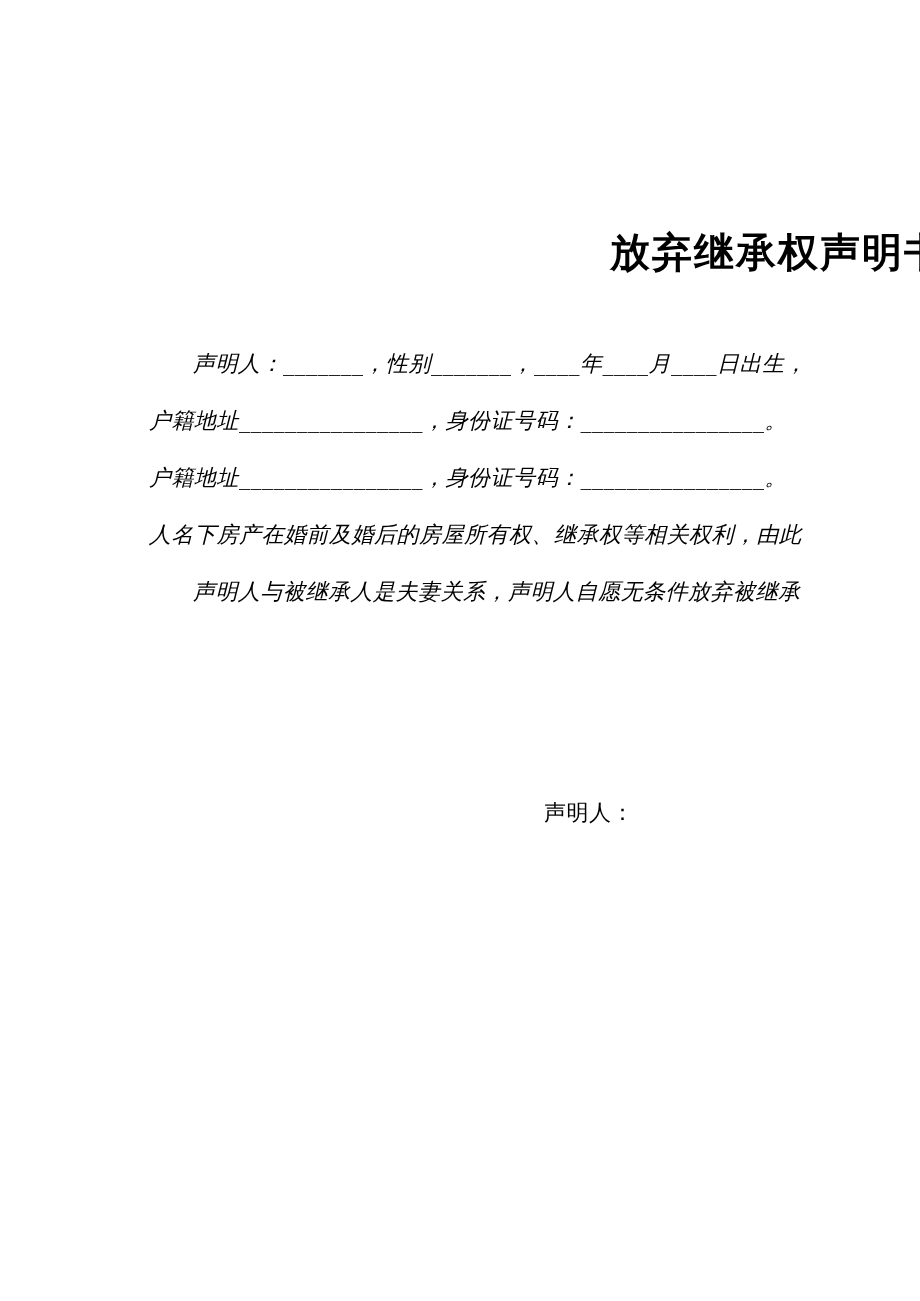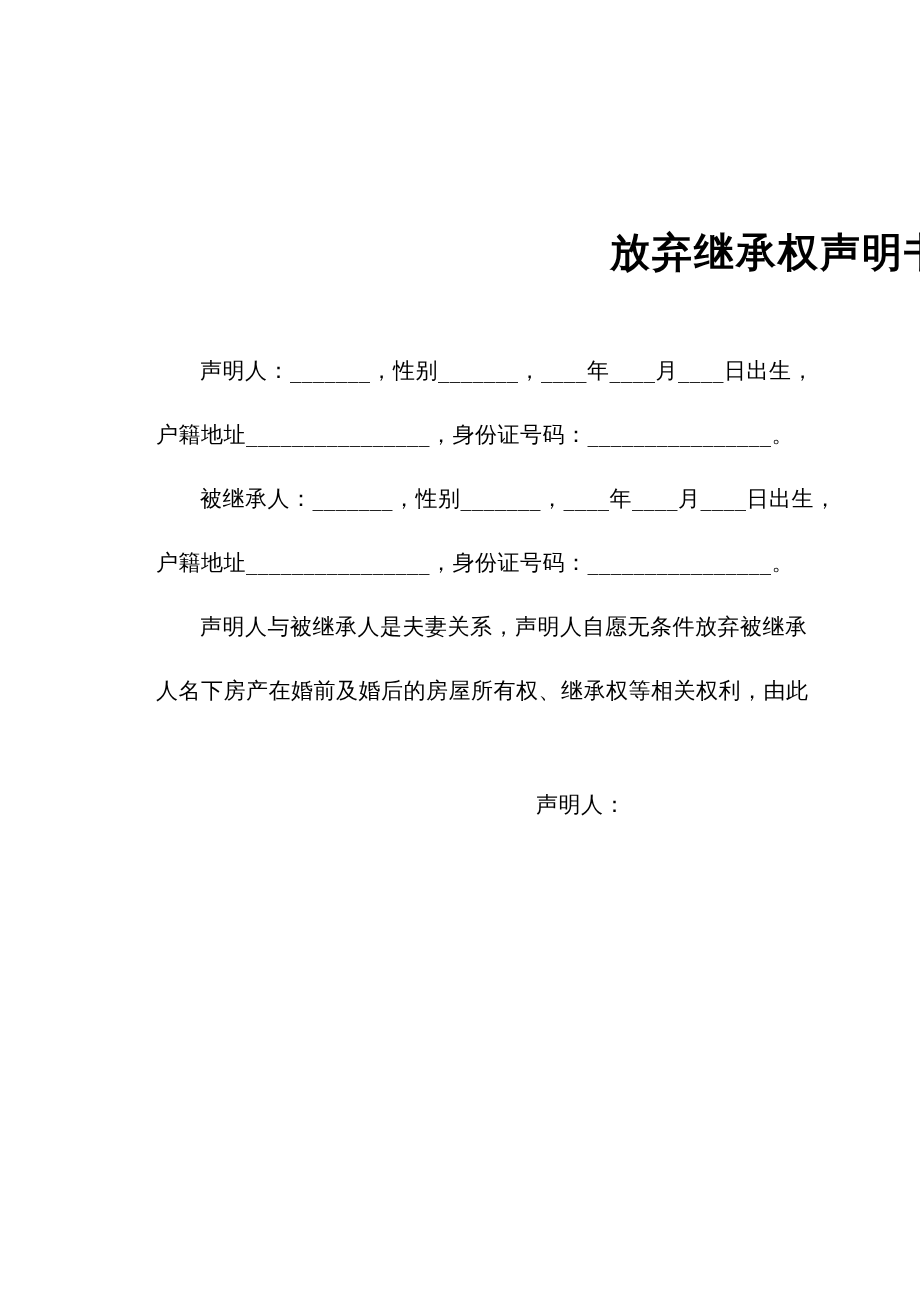--- a/index.html
+++ b/index.html
@@ -34,54 +34,54 @@
     letter-spacing: 2px;
   }
   .doc-body {
     position: absolute;
     top: 331px;
     left: 140px;
     width: 660px;
     font-size: 22px;
   }
   .doc-body .line {
-    margin: 16px;
+    margin: 9px;
     line-height: 48px;
     white-space: nowrap;
     letter-spacing: 0.5px;
+    font-style: italic;
   }
   .doc-body .line.indent {
     text-indent: 44px;
   }
   .signature-block {
     position: absolute;
     top: 772px;
     left: 528px;
     font-size: 22px;
   }
   .signature-block .line {
-    margin: 8px;
+    margin: 16px;
     line-height: 50px;
     white-space: nowrap;
     letter-spacing: 0.5px;
   }
 </style>
 </head>
 <body>
 
 <div class="page">
 
   <h1 class="doc-title">放弃继承权声明书</h1>
 
   <div class="doc-body">
     <p class="line indent">声明人：_______，性别_______，____年____月____日出生，</p>
     <p class="line">户籍地址________________，身份证号码：________________。</p>
-    <p class="line indent">被继承人：_______，性别_______，____年____月____日出生，</p>
     <p class="line">户籍地址________________，身份证号码：________________。</p>
+    <p class="line">人名下房产在婚前及婚后的房屋所有权、继承权等相关权利，由此</p>
     <p class="line indent">声明人与被继承人是夫妻关系，声明人自愿无条件放弃被继承</p>
-    <p class="line">人名下房产在婚前及婚后的房屋所有权、继承权等相关权利，由此</p>
   </div>
 
   <div class="signature-block">
     <p class="line">声明人：</p>
   </div>
 
 </div>
 
 </body></html>

